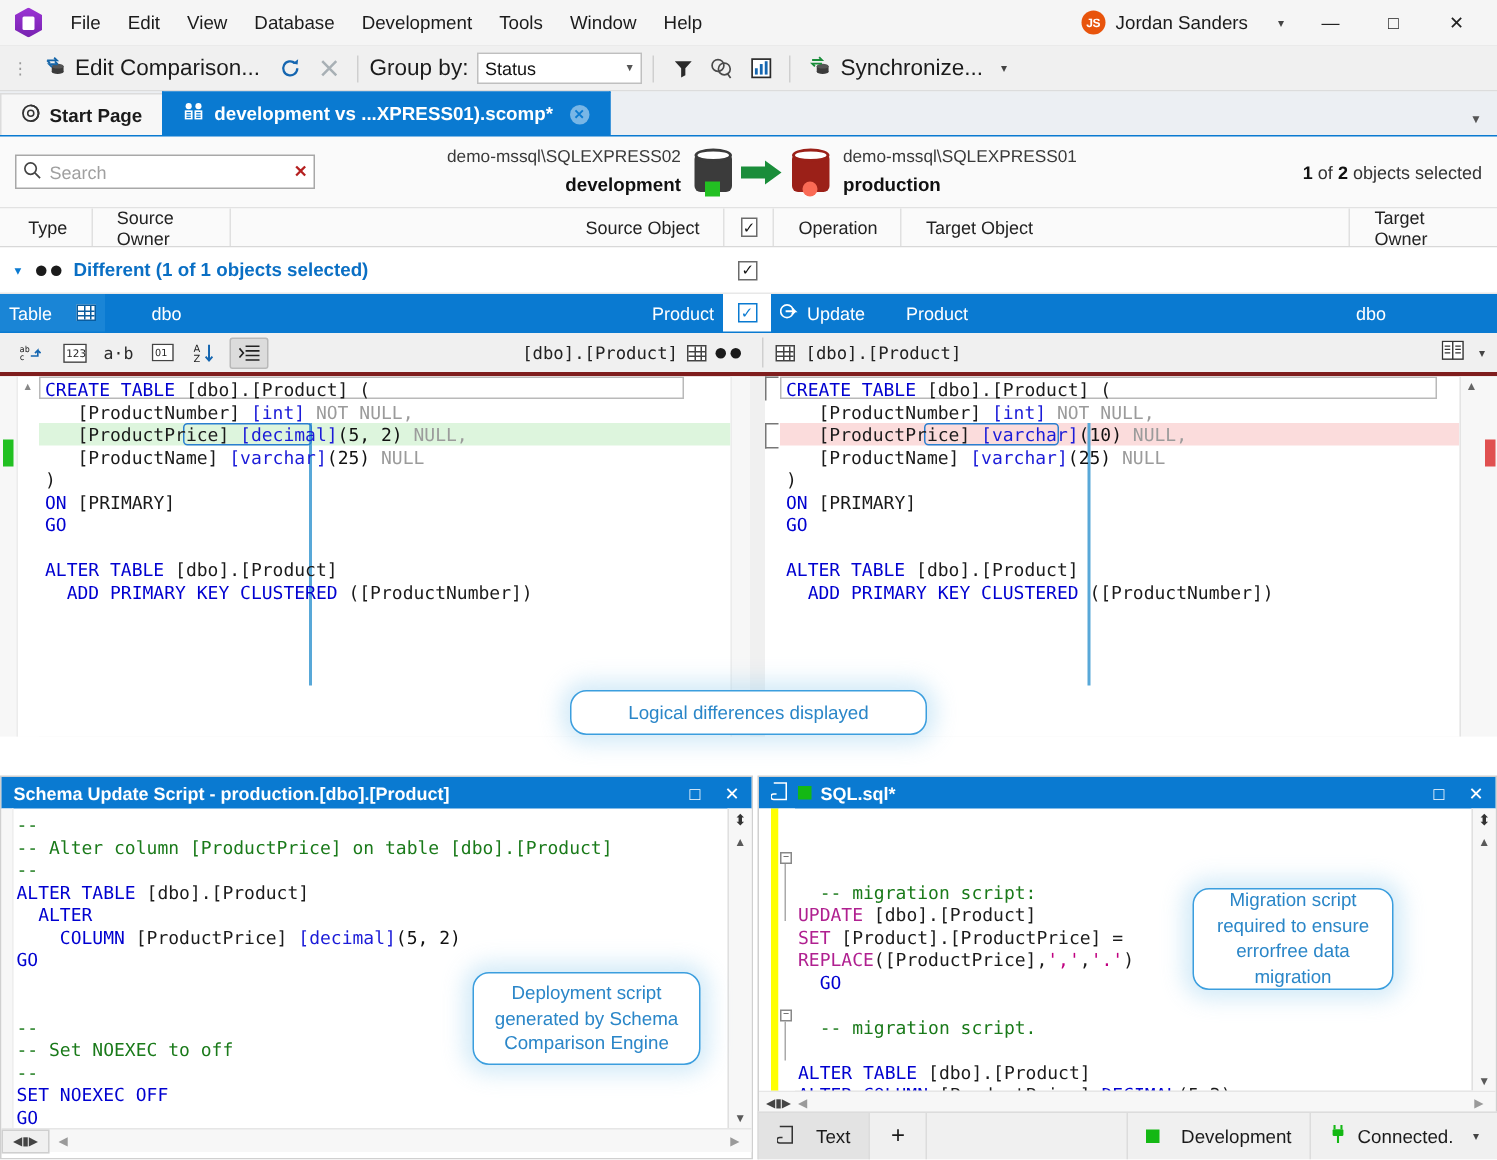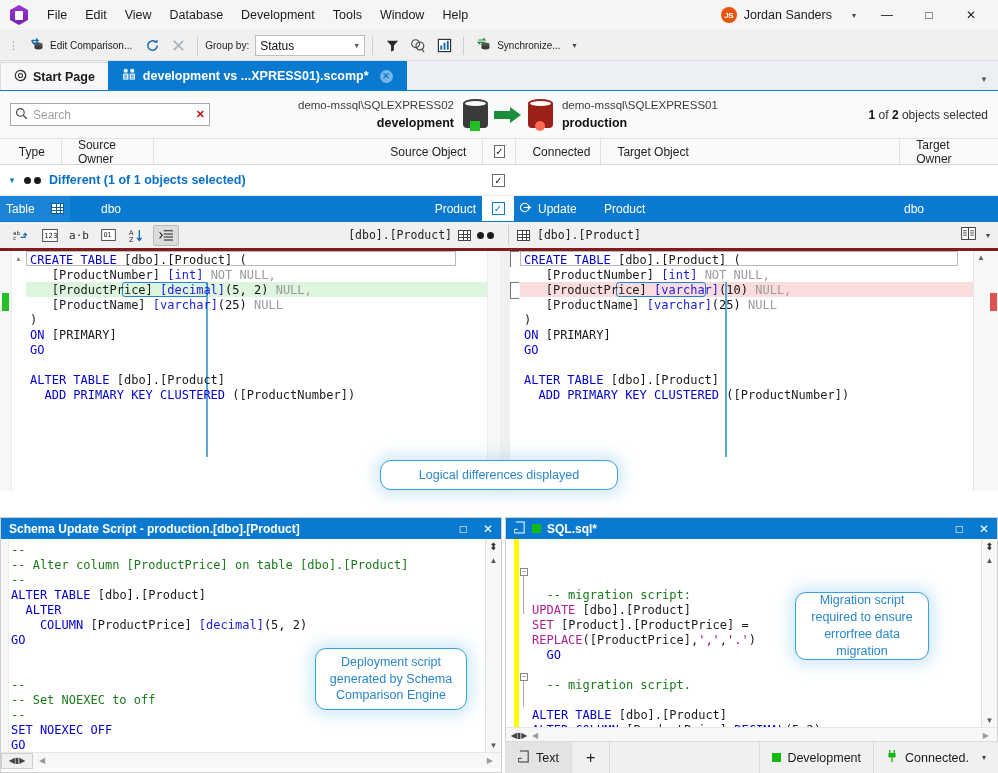--- a/index.html
+++ b/index.html
@@ -36,21 +36,21 @@
   .wbtn{width:42px;height:29px;display:flex;align-items:center;justify-content:center;font-size:12px;color:#222;}
 
   
   .toolbar{
     display:flex;align-items:center;height:29px;background:#f0f0f0;
     border-bottom:1px solid #dcdcdc;padding:0 4px;gap:2px;
   }
   .grip{color:#9a9a9a;font-size:11px;padding:0 4px;letter-spacing:-1px;}
   .tb-item{display:flex;align-items:center;gap:5px;padding:3px 6px;border-radius:2px;cursor:default;white-space:nowrap;font-size:12.5px;}
   .tb-sep{width:1px;height:18px;background:#cfcfcf;margin:0 5px;}
-  .tb-label{font-size:10px;color:#1b1b1b;}
+  .tb-label{font-size:15px;color:#1b1b1b;}
   .combo{
     display:flex;align-items:center;justify-content:space-between;
     width:100px;height:19px;background:#fff;border:1px solid #bfbfbf;
     padding:0 4px;font-size:12px;margin-left:4px;
   }
   .combo .cv{color:#111;}
   .combo .ca{font-size:7px;color:#555;}
   .icon-btn{width:24px;height:22px;display:flex;align-items:center;justify-content:center;border-radius:2px;}
 
   
@@ -151,21 +151,21 @@
     position:absolute;background:#fff;border:1.6px solid #3b9ede;border-radius:11px;
     color:#2a86c8;font-size:12.5px;text-align:center;
     display:flex;align-items:center;justify-content:center;
     box-shadow:0 0 14px 6px rgba(160,210,240,.45);
     line-height:1.35;padding:5px 12px;box-sizing:border-box;z-index:40;
   }
   .statusbar{
     position:absolute;left:505px;bottom:0;width:493px;height:31px;background:#f0f0f0;
     border-top:1px solid #dcdcdc;display:flex;align-items:center;font-size:12.5px;
   }
-  .sb-item{display:flex;align-items:center;gap:6px;padding:0 12px;height:100%;border-right:1px solid #dcdcdc;}
+  .sb-item{display:flex;align-items:center;gap:14px;padding:0 12px;height:100%;border-right:1px solid #dcdcdc;}
   .sb-item.first{background:#e3e3e3;border-left:1px solid #dcdcdc;}
   .greensq{width:9px;height:9px;background:#14b814;display:block;}
 </style>
 </head>
 <body>
 
 <div class="app">
 
   <div class="menubar">
     <div class="applogo">
@@ -334,21 +334,21 @@
   </div>
 
   <div>
     <div class="gridhead">
       <div class="gc r" style="width:62px;">Type</div>
       <div class="gc" style="width:92px;">Source Owner</div>
       <div class="gc r" style="width:331px;">Source Object</div>
       <div class="gc c" style="width:30px;">
         <span class="chk">✓</span>
       </div>
-      <div class="gc" style="width:85px;">Connected</div>
+      <div class="gc" style="width:85px;">Operation</div>
       <div class="gc" style="width:300px;">Target Object</div>
       <div class="gc" style="width:98px;border-right:none;">Target Owner</div>
     </div>
 
     <div class="grouprow">
       <span class="chev">▾</span>
       <span class="dots2">
           <i></i>
           <i></i>
         </span>

